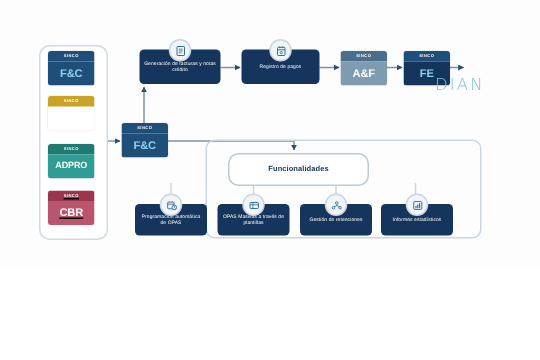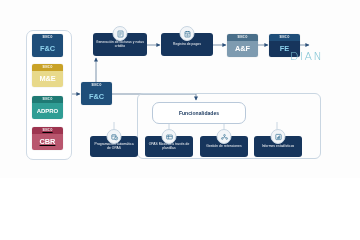--- a/index.html
+++ b/index.html
@@ -149,21 +149,20 @@
 
   <div id="sidebar-frame"></div>
 
   <div class="chip" style="left:32px;top:34px;">
     <div class="cap" style="background:#1f4e79;">SINCO</div>
     <div class="body" style="background:#1f4e79;color:#8fd3ee;">F&amp;C</div>
   </div>
 
   <div class="chip" style="left:32px;top:64px;">
     <div class="cap" style="background:#c9a227;">SINCO</div>
-    <div class="body" style="background:#e8d98a;color:#ffffff;">M&amp;E</div>
   </div>
 
   <div class="chip" style="left:32px;top:96px;">
     <div class="cap" style="background:#1f7a74;">SINCO</div>
     <div class="body" style="background:#2f9d94;color:#ffffff;font-size:6px;">ADPRO</div>
   </div>
 
   <div class="chip" style="left:32px;top:127px;text-decoration:underline;">
     <div class="cap" style="background:#9e3550;">SINCO</div>
     <div class="body" style="background:#b9566e;color:#ffffff;">CBR</div>

